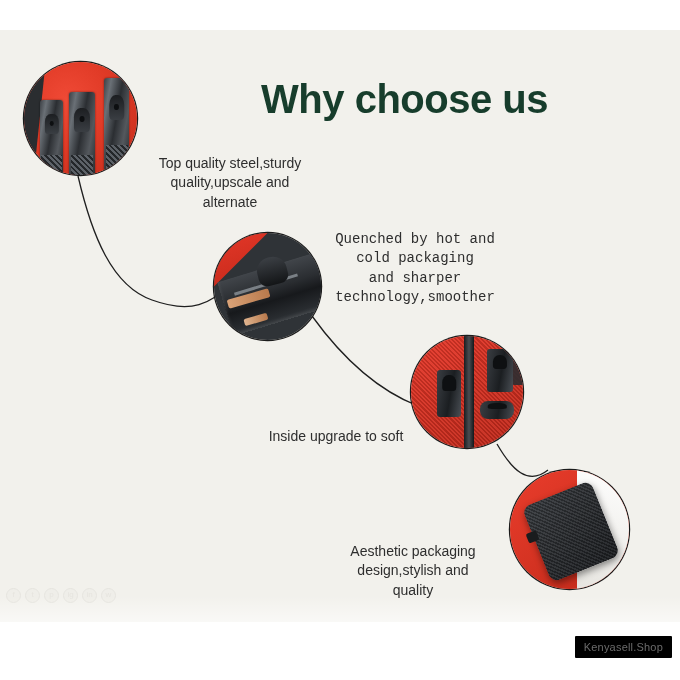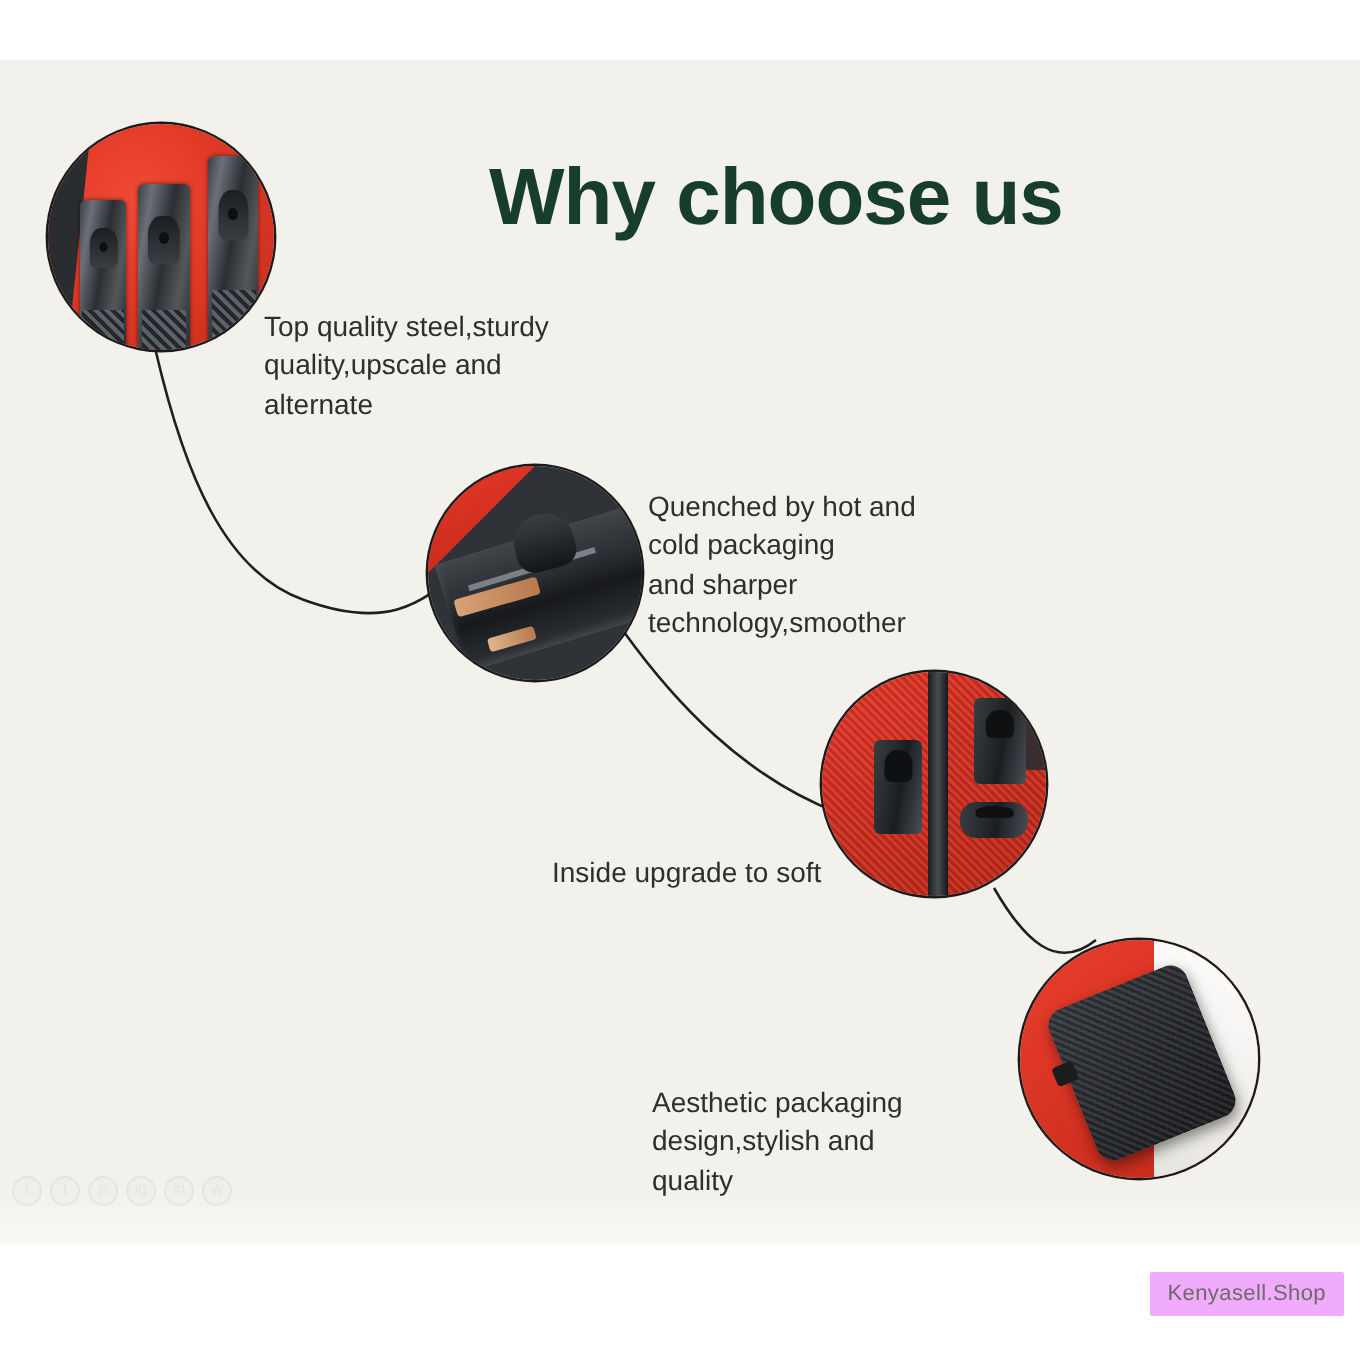--- a/index.html
+++ b/index.html
@@ -32,21 +32,21 @@
     background: linear-gradient(to bottom, rgba(255,255,255,0) 0%, rgba(255,255,255,.55) 100%);
     pointer-events:none;
   }
 
   
   #title {
     position: absolute;
     left: 228px;
     top: 78px;
     width: 320px;
-    text-align: center;
+    text-align: right;
     font-size: 40px;
     font-weight: bold;
     letter-spacing: -0.5px;
     color: #173d2c;
     line-height: 1.05;
     white-space: nowrap;
   }
 
   
   #wires {
@@ -205,28 +205,28 @@
   }
   .b4 .tab{
     position:absolute; left:14%; top:52%; width:9%; height:8%;
     background:#1a1c1e; border-radius:2px;
     transform: rotate(-22deg);
   }
 
   
   .caption {
     position: absolute;
-    text-align: left;
+    text-align: center;
     color: #2e2e2e;
     font-size: 14px;
     line-height: 1.38;
   }
   .cap1 { left: 132px; top: 154px; width: 196px; }
-  .cap2 { left: 324px; top: 244px; width: 182px; }
-  .cap3 { left: 276px; top: 427px; width: 174px; }
+  .cap2 { left: 324px; top: 230px; width: 182px; font-family: Liberation Mono, monospace; }
+  .cap3 { left: 249px; top: 427px; width: 174px; }
   .cap4 { left: 326px; top: 542px; width: 174px; }
 
   
   #wm-icons {
     position:absolute;
     left: 6px;
     top: 588px;
     display:flex;
     gap: 4px;
     opacity: .30;
@@ -241,21 +241,21 @@
     text-align: center;
     background: #ebe9e3;
   }
 
   
   #shop-watermark {
     position: absolute;
     right: 8px;
     bottom: 22px;
     padding: 5px 9px;
-    background: #f0abfc;
+    background: #000000;
     color: #6b6b6b;
     font-size: 11px;
     letter-spacing: .2px;
     border-radius: 1px;
   }
 </style>
 </head>
 <body>
 
 <div id="stage">

